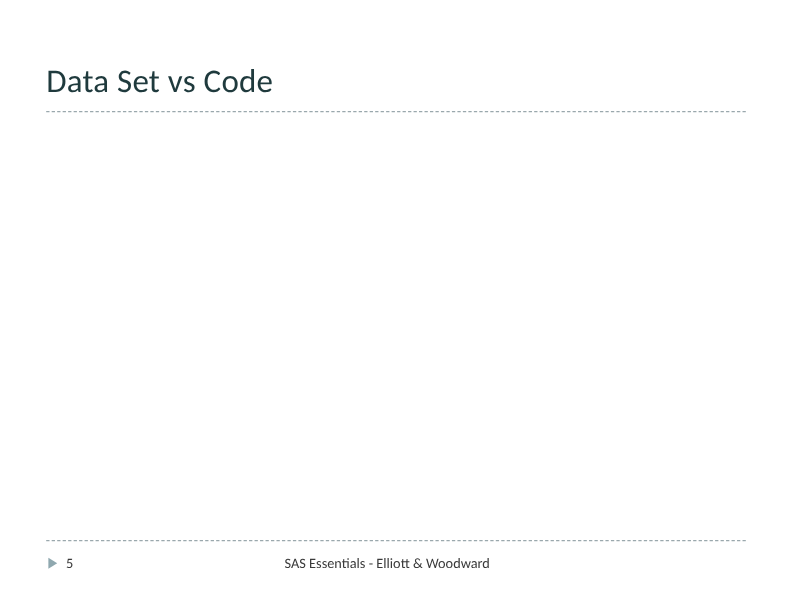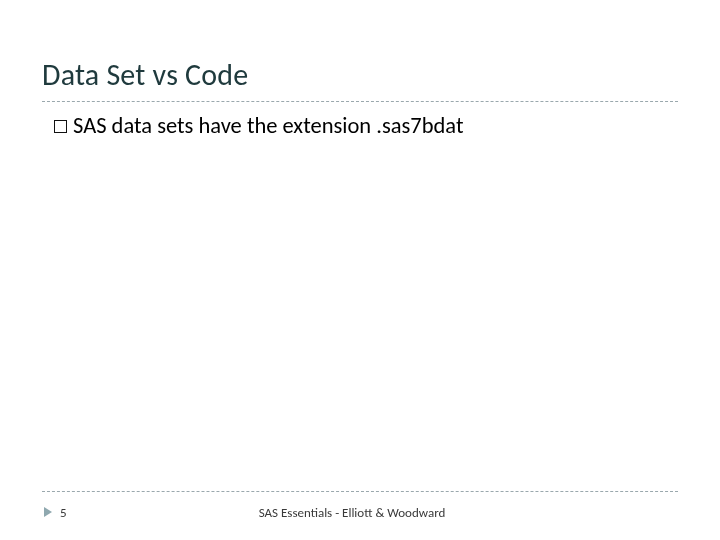--- a/index.html
+++ b/index.html
@@ -86,23 +86,20 @@
 </style>
 </head>
 <body>
 
 <div class="slide">
 
   <div class="title">Data Set vs Code</div>
   <hr class="title-rule">
 
   <div class="body">
-    <span class="bullet">
-      <span class="marker"></span><span class="text">SAS data sets have the extension .sas7bdat</span>
-    </span>
   </div>
 
   <hr class="footer-rule">
 
   <div class="footer">
     <span class="page-arrow"></span>
     <span class="page-num">5</span>
     <div class="footer-text">SAS Essentials - Elliott &amp; Woodward</div>
   </div>
 

